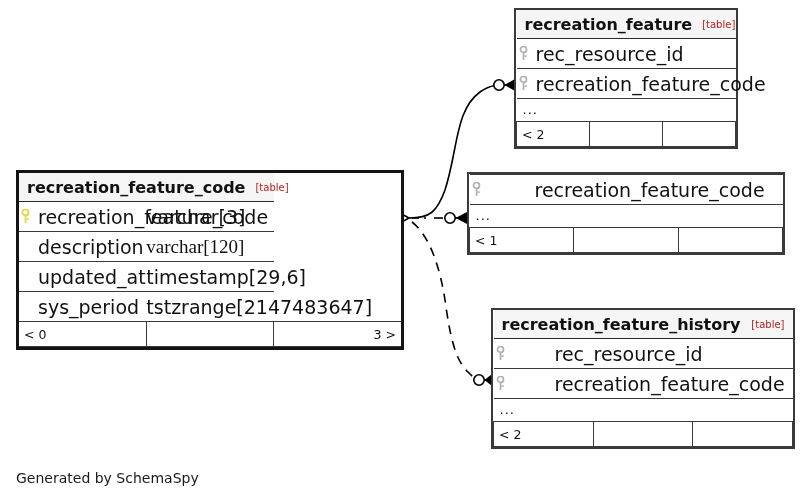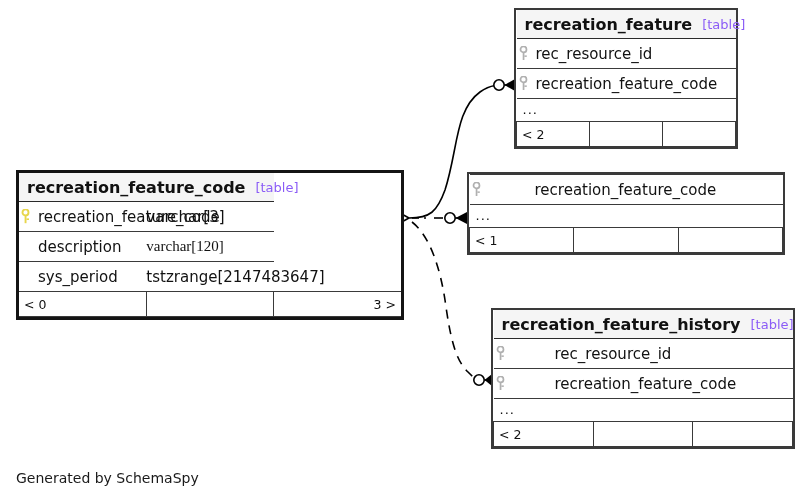--- a/index.html
+++ b/index.html
@@ -71,29 +71,29 @@
     justify-content: space-between;
     width: 100%;
   }
   .tbl-name {
     font-weight: bold;
     font-size: 16px;
     color: #111;
     white-space: nowrap;
   }
   .tbl-tag {
-    font-size: 13px;
-    color: #8b5cf6;
+    font-size: 10px;
+    color: #b91c1c;
     white-space: nowrap;
     padding-left: 10px;
   }
 
   .col-row td {
     height: 29px;
-    font-size: 15px;
+    font-size: 19px;
     color: #111;
     border-left: none;
     border-right: none;
   }
   .col-cell {
     padding: 0 6px;
   }
   .col-inner {
     display: flex;
     align-items: center;
@@ -268,20 +268,29 @@
       <tr class="col-row">
         <td class="col-cell" style="border-left:none;margin-top:24px;">
           <div class="col-inner">
             <span class="keyslot"></span>
             <span class="col-name">description</span>
           </div>
         </td>
         <td class="type-cell" style="border-right:none;font-family:Liberation Serif, serif;">varchar[120]</td>
       </tr>
 
+      <tr class="col-row">
+        <td class="col-cell" style="border-left:none;">
+          <div class="col-inner">
+            <span class="keyslot"></span>
+            <span class="col-name">updated_at</span>
+          </div>
+        </td>
+        <td class="type-cell" style="border-right:none;">timestamp[29,6]</td>
+      </tr>
 
       <tr class="col-row">
         <td class="col-cell" style="border-left:none;text-align:right;">
           <div class="col-inner">
             <span class="keyslot"></span>
             <span class="col-name">sys_period</span>
           </div>
         </td>
         <td class="type-cell" style="border-right:none;">tstzrange[2147483647]</td>
       </tr>

